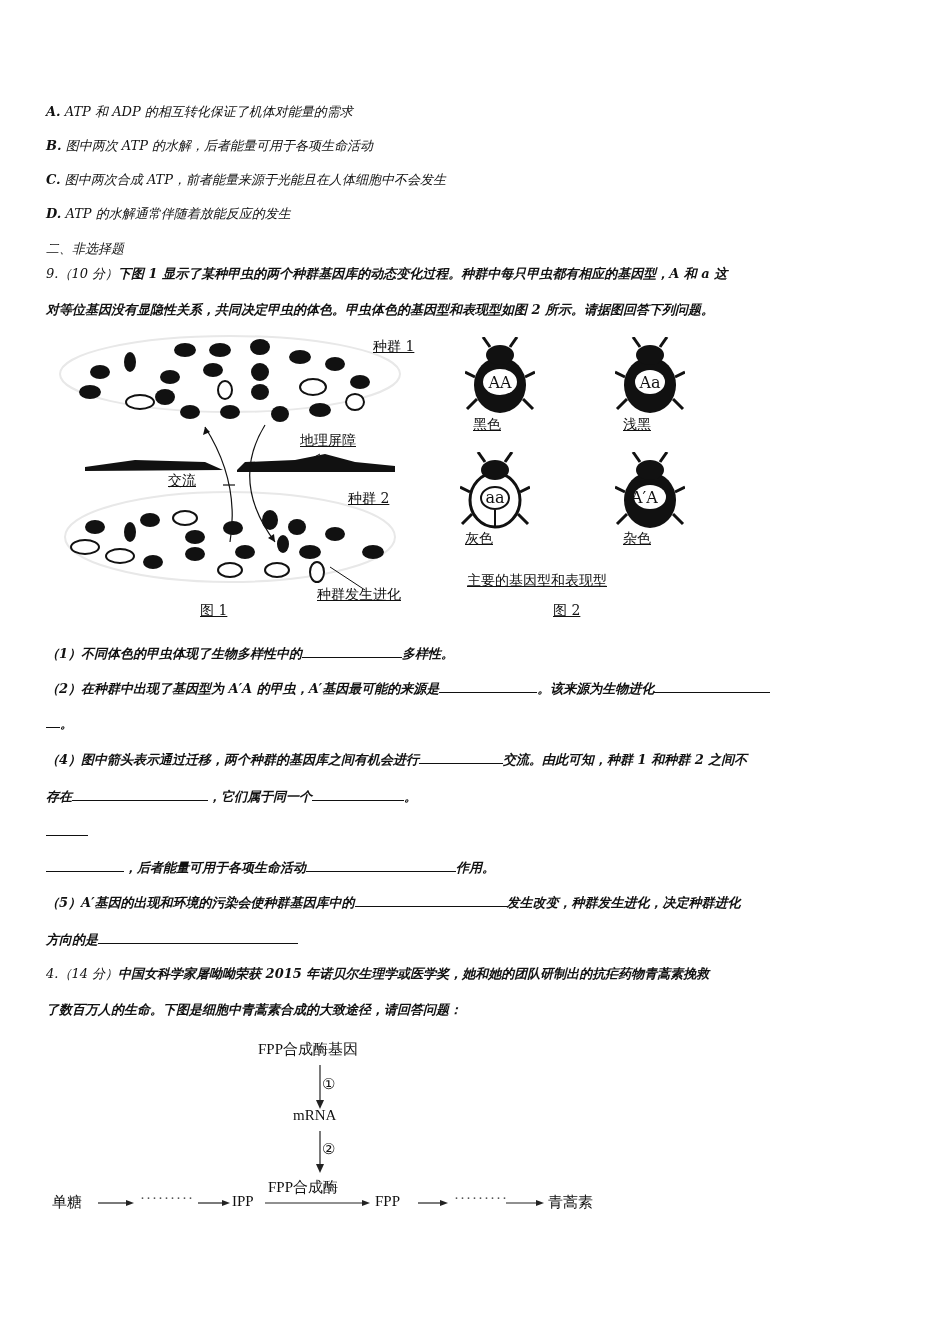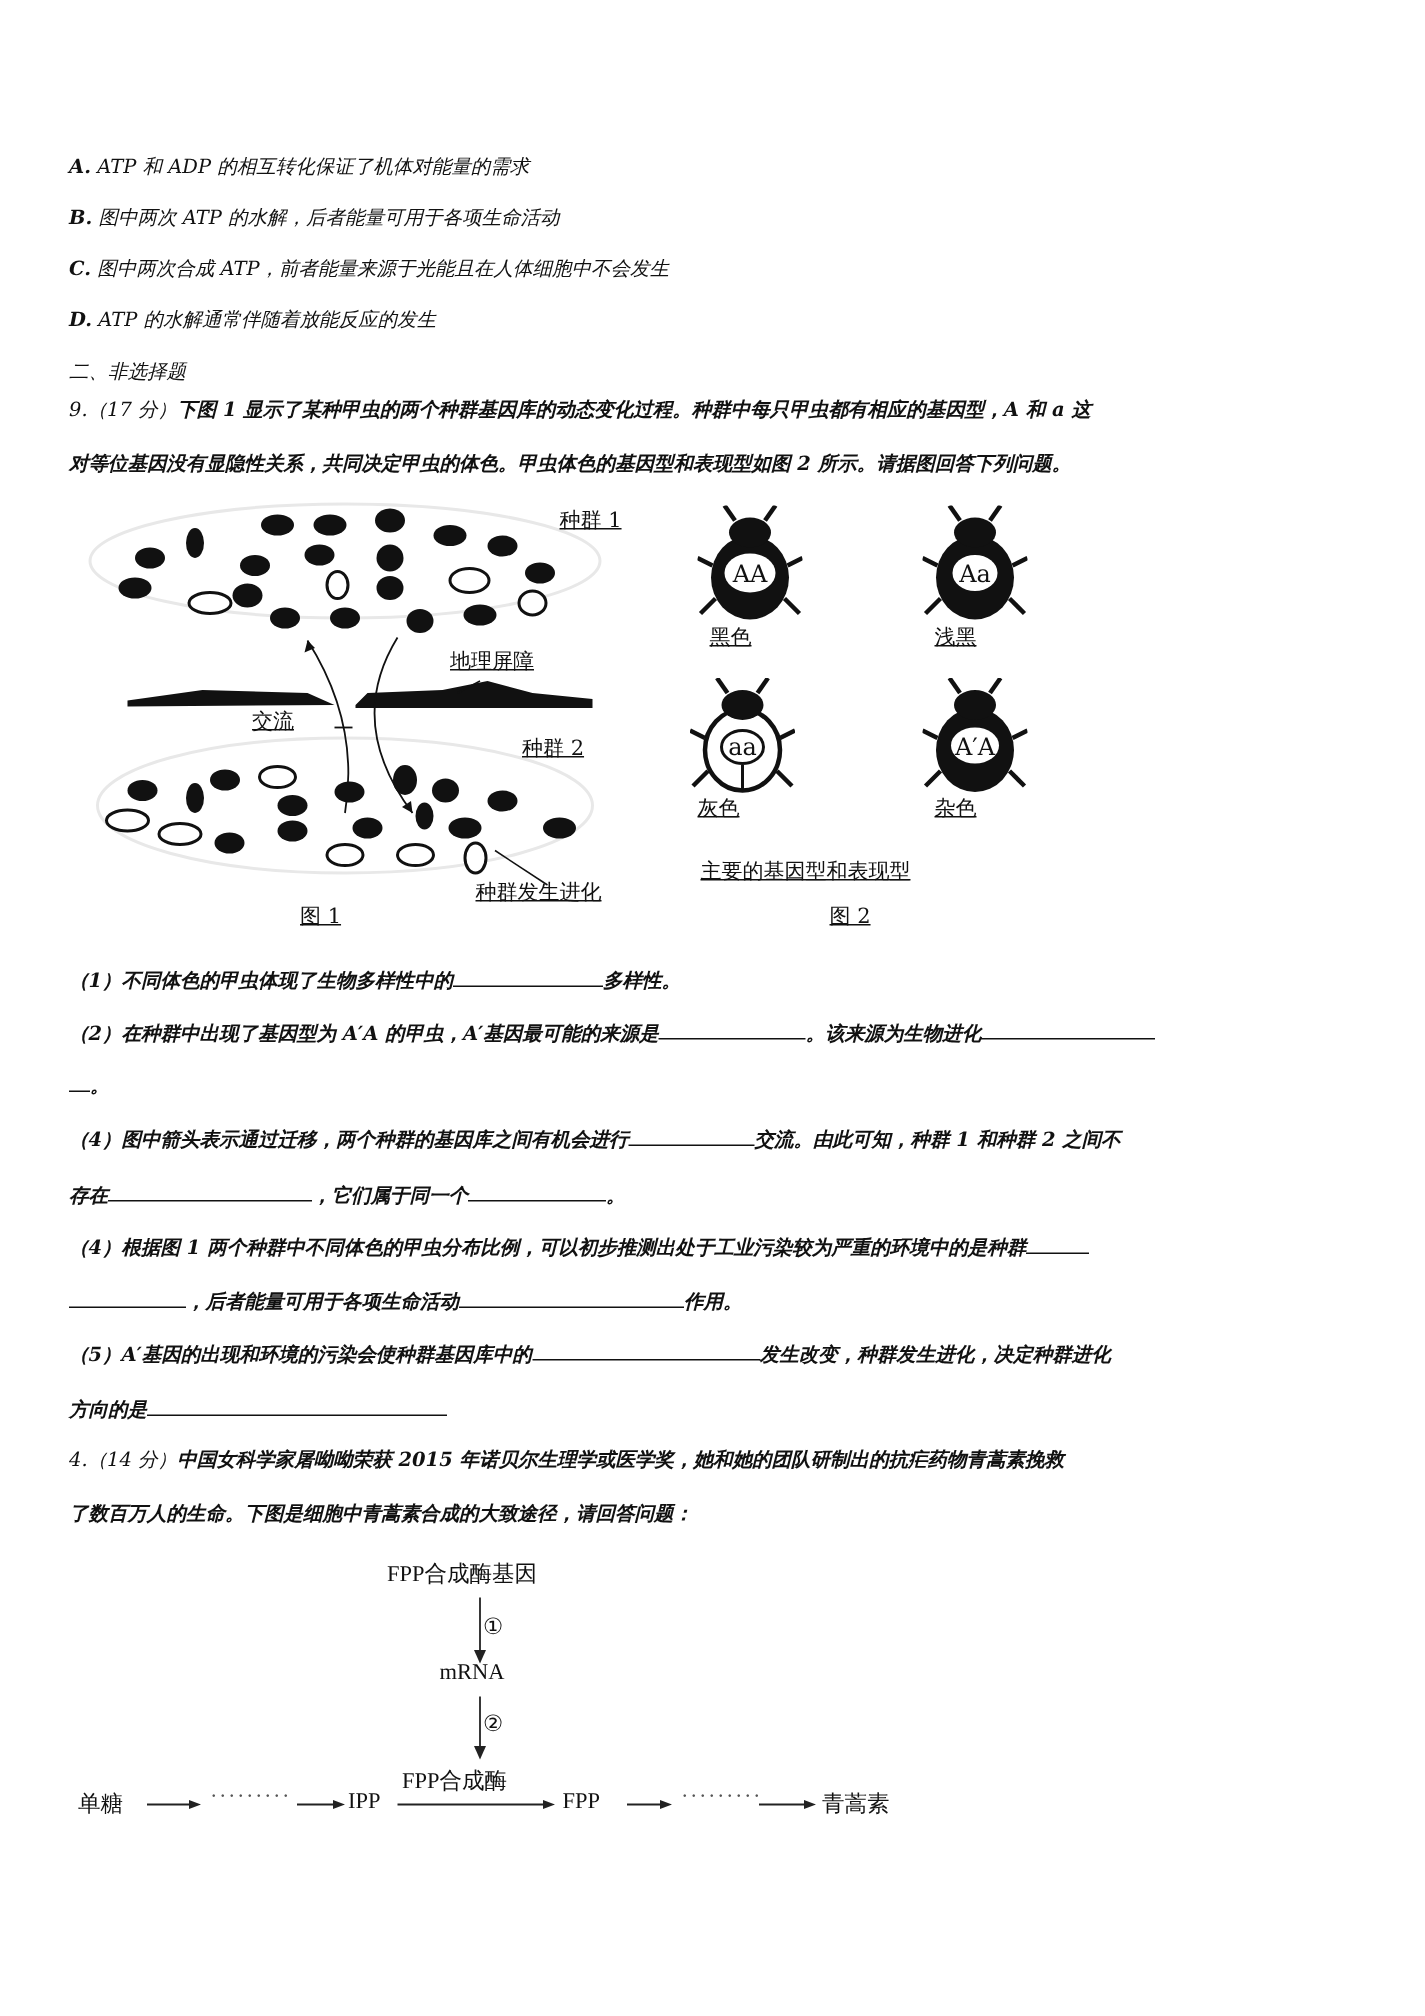--- a/index.html
+++ b/index.html
@@ -28,21 +28,21 @@
   <span>图中两次合成 ATP，前者能量来源于光能且在人体细胞中不会发生</span>
 </div>
 <div class="line" style="top:204px">
   <span class="b">D.</span>
   <span>ATP 的水解通常伴随着放能反应的发生</span>
 </div>
 
 <div class="line" style="top:239px">二、非选择题</div>
 
 <div class="line" style="top:264px">
-  <span>9.</span><span>（17 分）</span><span class="b">下图 1 显示了某种甲虫的两个种群基因库的动态变化过程。种群中每只甲虫都有相应的基因型，A 和 a 这</span>
+  <span>9.</span><span>（10 分）</span><span class="b">下图 1 显示了某种甲虫的两个种群基因库的动态变化过程。种群中每只甲虫都有相应的基因型，A 和 a 这</span>
 </div>
 <div class="line" style="top:300px">
   <span class="b">对等位基因没有显隐性关系，共同决定甲虫的体色。甲虫体色的基因型和表现型如图 2 所示。请据图回答下列问题。</span>
 </div>
 
 <div class="fig" style="left:55px;top:332px;width:400px;height:295px;">
   <svg width="400" height="295">
     <ellipse cx="175" cy="42" rx="170" ry="38" fill="none" stroke="#e8e8e8" stroke-width="2"></ellipse>
     <ellipse cx="175" cy="205" rx="165" ry="45" fill="none" stroke="#e8e8e8" stroke-width="2"></ellipse>
 
@@ -166,21 +166,21 @@
     <ellipse cx="35" cy="48" rx="26" ry="28" fill="#111"></ellipse>
       <ellipse cx="35" cy="18" rx="14" ry="10" fill="#111"></ellipse>
     <line x1="25" y1="10" x2="18" y2="0" stroke="#111" stroke-width="3"></line>
       <line x1="45" y1="10" x2="52" y2="0" stroke="#111" stroke-width="3"></line>
     <line x1="10" y1="40" x2="0" y2="35" stroke="#111" stroke-width="3"></line>
       <line x1="60" y1="40" x2="70" y2="35" stroke="#111" stroke-width="3"></line>
     <line x1="12" y1="62" x2="2" y2="72" stroke="#111" stroke-width="3"></line>
       <line x1="58" y1="62" x2="68" y2="72" stroke="#111" stroke-width="3"></line>
     <ellipse cx="35" cy="45" rx="16" ry="12" fill="#fff"></ellipse>
   </svg>
-  <div class="sm" style="left:176px;top:156px;font-size:16px;width:38px;text-align:center">A′A</div>
+  <div class="sm" style="left:176px;top:156px;font-size:16px;width:38px;text-align:left">A′A</div>
   <div class="lbl" style="left:168px;top:198px">杂色</div>
 
   <div class="lbl" style="left:12px;top:240px">主要的基因型和表现型</div>
   <div class="lbl" style="left:98px;top:270px">图 2</div>
 </div>
 
 <div class="line b" style="top:643px">
   <span>（1）不同体色的甲虫体现了生物多样性中的</span><span class="blank" style="width:100px"></span><span>多样性。</span>
 </div>
 <div class="line b" style="top:678px">
@@ -189,21 +189,21 @@
 <div class="line b" style="top:713px">
   <span class="blank" style="width:14px"></span><span>。</span>
 </div>
 <div class="line b" style="top:749px">
   <span>（4）图中箭头表示通过迁移，两个种群的基因库之间有机会进行</span><span class="blank" style="width:84px"></span><span>交流。由此可知，种群 1 和种群 2 之间不</span>
 </div>
 <div class="line b" style="top:786px">
   <span>存在</span><span class="blank" style="width:136px"></span><span>，它们属于同一个</span><span class="blank" style="width:92px"></span><span>。</span>
 </div>
 <div class="line b" style="top:821px">
-  <span>（4）根据图 1 两个种群中不同体色的甲虫分布比例，可以初步推测出处于工业污染较为严重的环境中的是种群</span><span class="blank" style="width:42px"></span>
+  <span class="blank" style="width:42px"></span>
 </div>
 <div class="line b" style="top:857px">
   <span class="blank" style="width:78px"></span><span>，后者能量可用于各项生命活动</span><span class="blank" style="width:150px"></span><span>作用。</span>
 </div>
 <div class="line b" style="top:892px">
   <span>（5）A′基因的出现和环境的污染会使种群基因库中的</span><span class="blank" style="width:152px"></span><span>发生改变，种群发生进化，决定种群进化</span>
 </div>
 <div class="line b" style="top:929px">
   <span>方向的是</span><span class="blank" style="width:200px"></span>
 </div>

